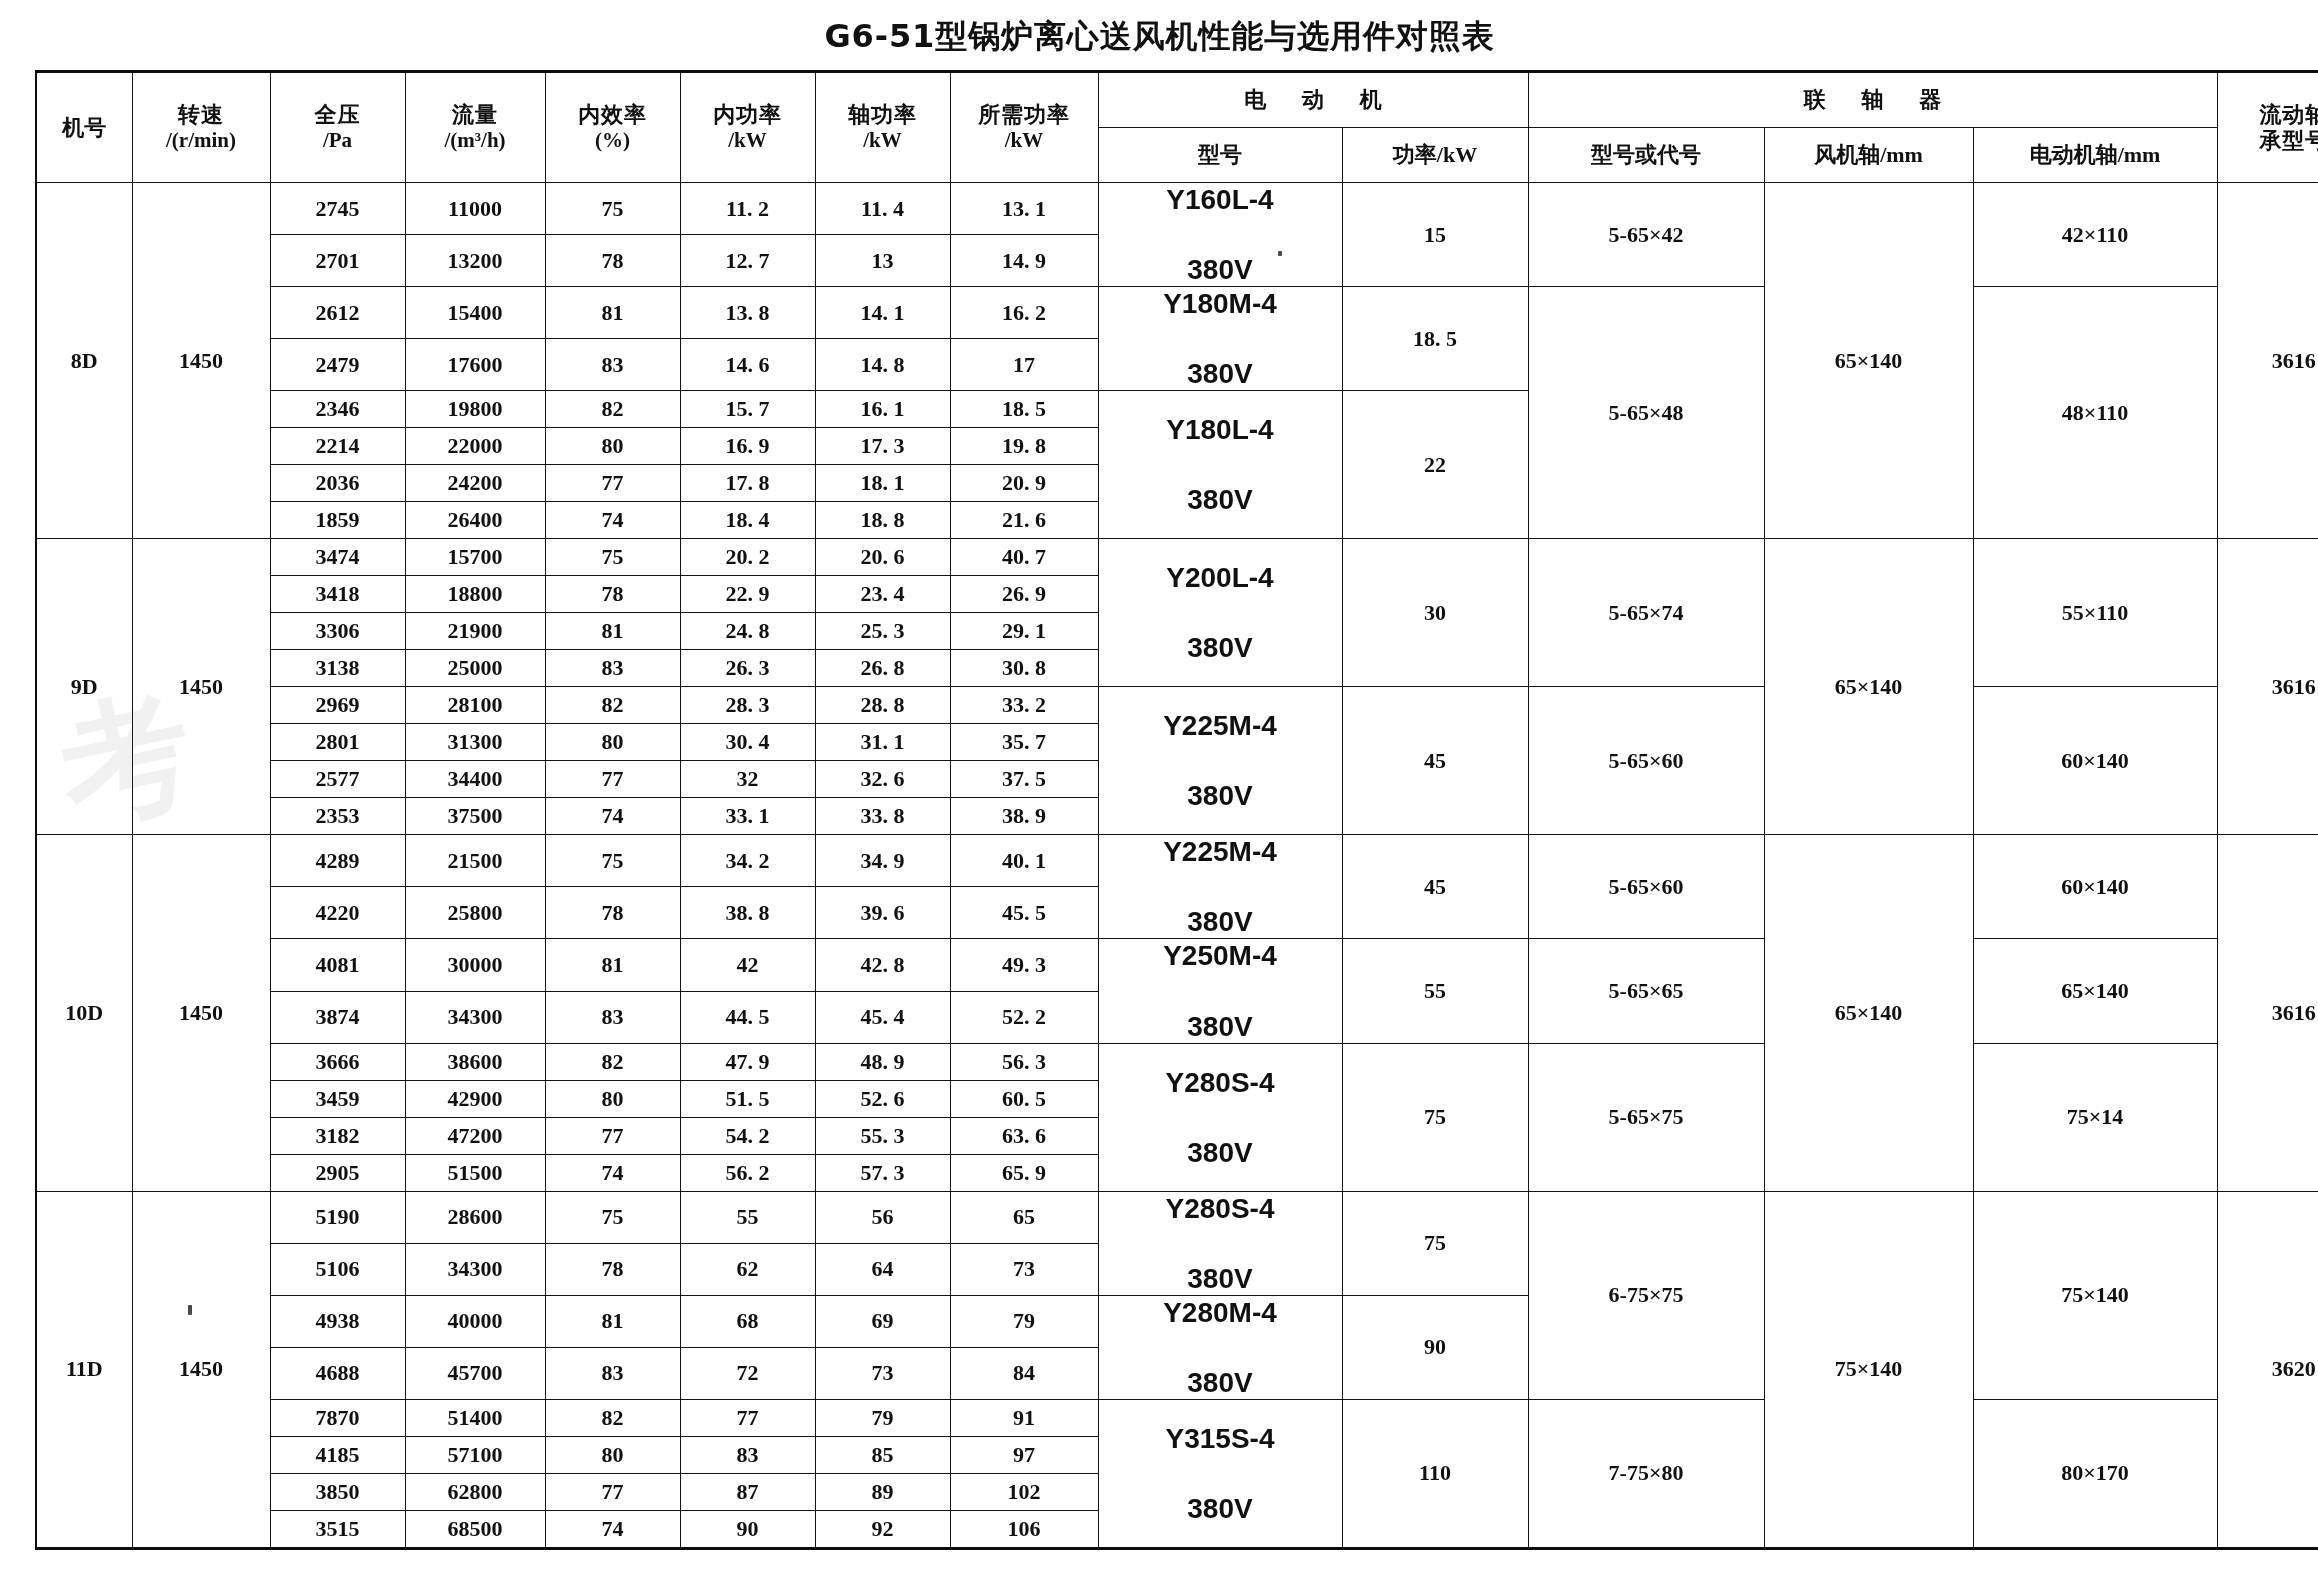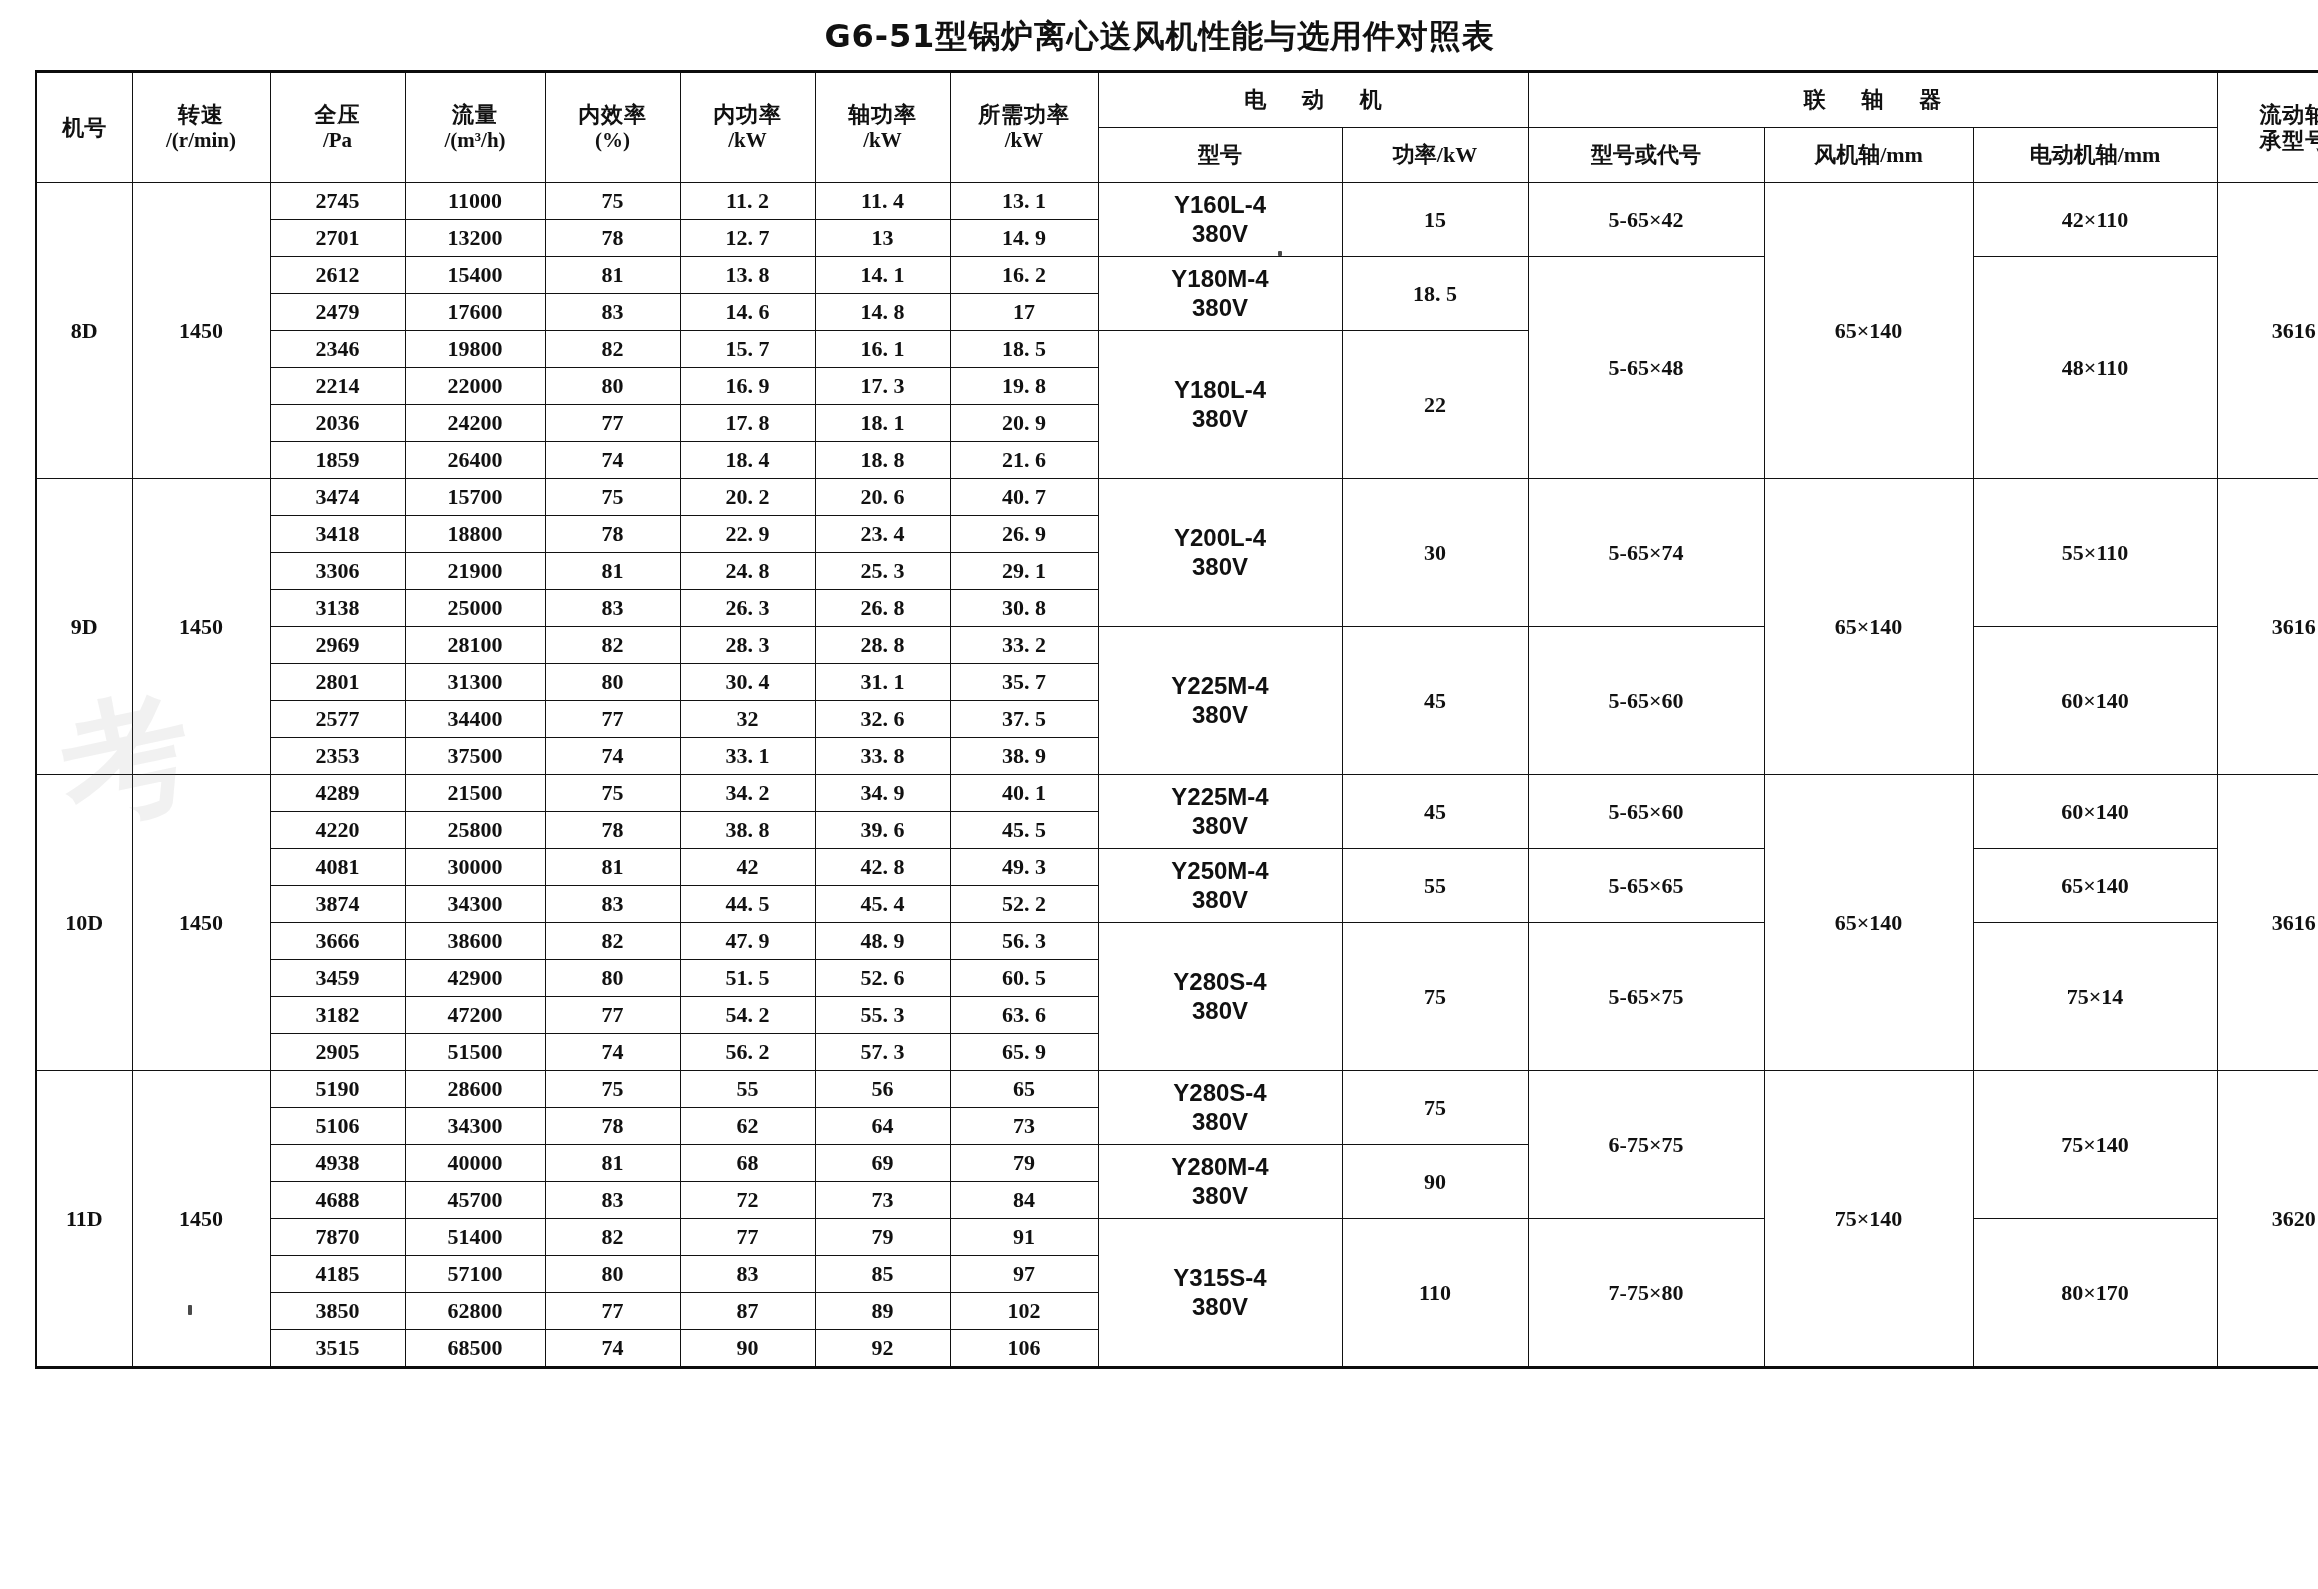--- a/index.html
+++ b/index.html
@@ -80,26 +80,26 @@
     font-size:22px;
     font-family:"Liberation Serif","DejaVu Serif",serif;
     font-weight:bold;
   }
   td.blockcell{
     font-size:22px;
     font-weight:bold;
     font-family:"Liberation Serif","DejaVu Serif",serif;
   }
   td.motor{
-    font-size:24px;
+    font-size:28px;
     font-weight:bold;
     line-height:1.25;
     font-family:"Liberation Sans","DejaVu Sans",sans-serif;
   }
-  td.motor .l2{display:block;}
+  td.motor .l2{display:block;margin-top:37px;}
   td.thickTop{border-top:3px solid #0d0d0d;}
   .machno{
     font-family:"DejaVu Sans","Liberation Sans",sans-serif;
   }
   .artifact{
     position:absolute;
     width:4.4px;height:9.6px;
     background:#2a2a2a;
     opacity:.85;
     border-radius:0.9px;

